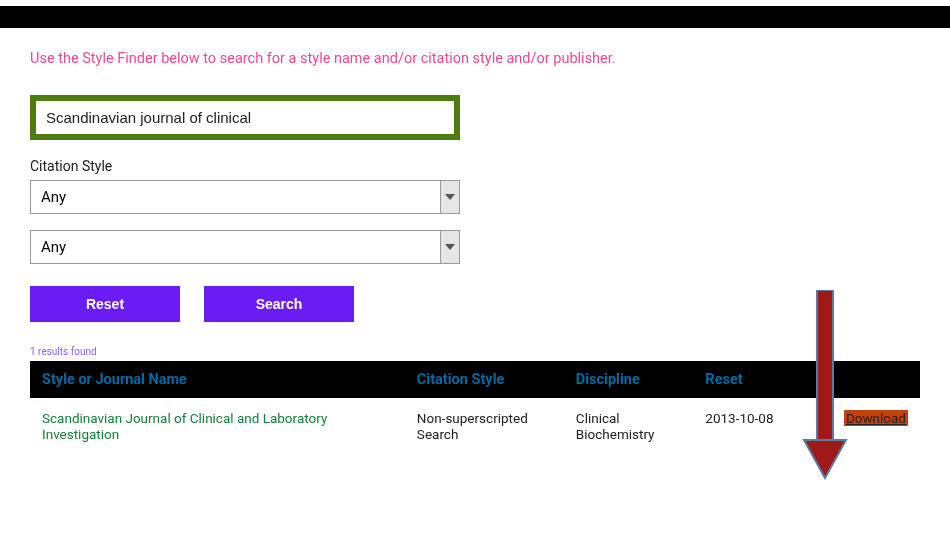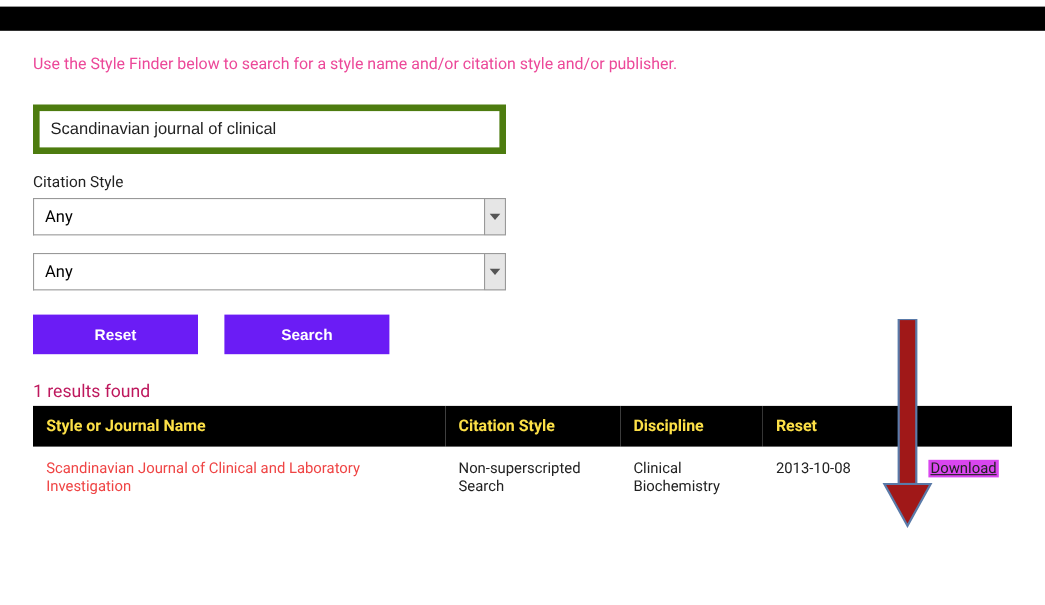--- a/index.html
+++ b/index.html
@@ -73,51 +73,51 @@
     background: #6b1cf5;
     color: #fff;
     border: none;
     width: 150px;
     padding: 10px 0;
     font-size: 14px;
     font-weight: 600;
     cursor: pointer;
   }
   .results-count {
-    font-size: 16px;
-    color: #be185d;
+    font-size: 10px;
+    color: #8b5cf6;
     margin-bottom: 4px;
   }
   .results-table {
     width: 100%;
     border-collapse: collapse;
   }
   .results-table thead tr {
     background: #000;
-    color: #fde047;
+    color: #0369a1;
   }
   .results-table th {
     text-align: left;
     padding: 10px 12px;
     font-size: 14.5px;
     font-weight: 700;
   }
   .results-table td {
     padding: 12px;
     font-size: 13.5px;
     vertical-align: top;
     color: #222;
   }
   .journal-link {
-    color: #ef4444;
+    color: #15803d;
     text-decoration: none;
   }
   .download-link {
     color: #222;
-    background: #d946ef;
+    background: #c2410c;
     text-decoration: underline;
     padding: 0 2px;
   }
   .arrow-overlay {
     position: absolute;
     top: 290px;
     left: 800px;
     pointer-events: none;
   }
   .arrow-overlay svg { display: block; }

